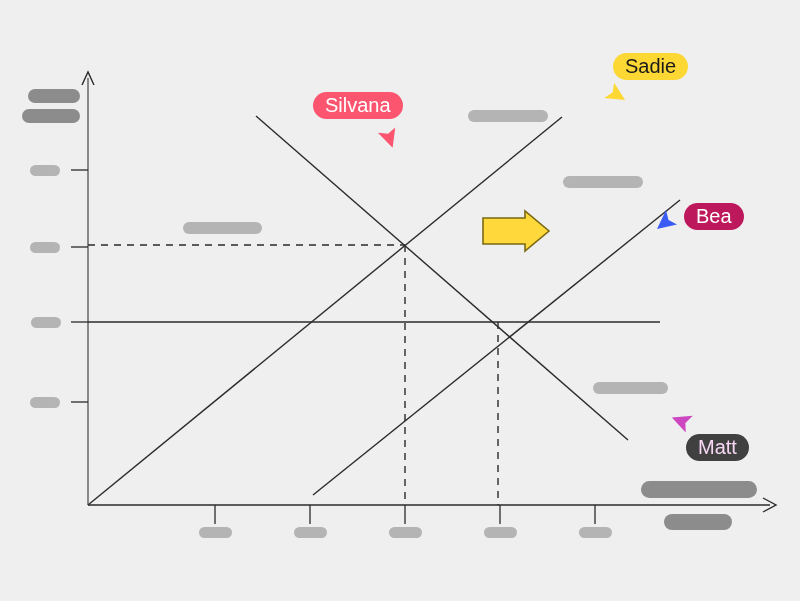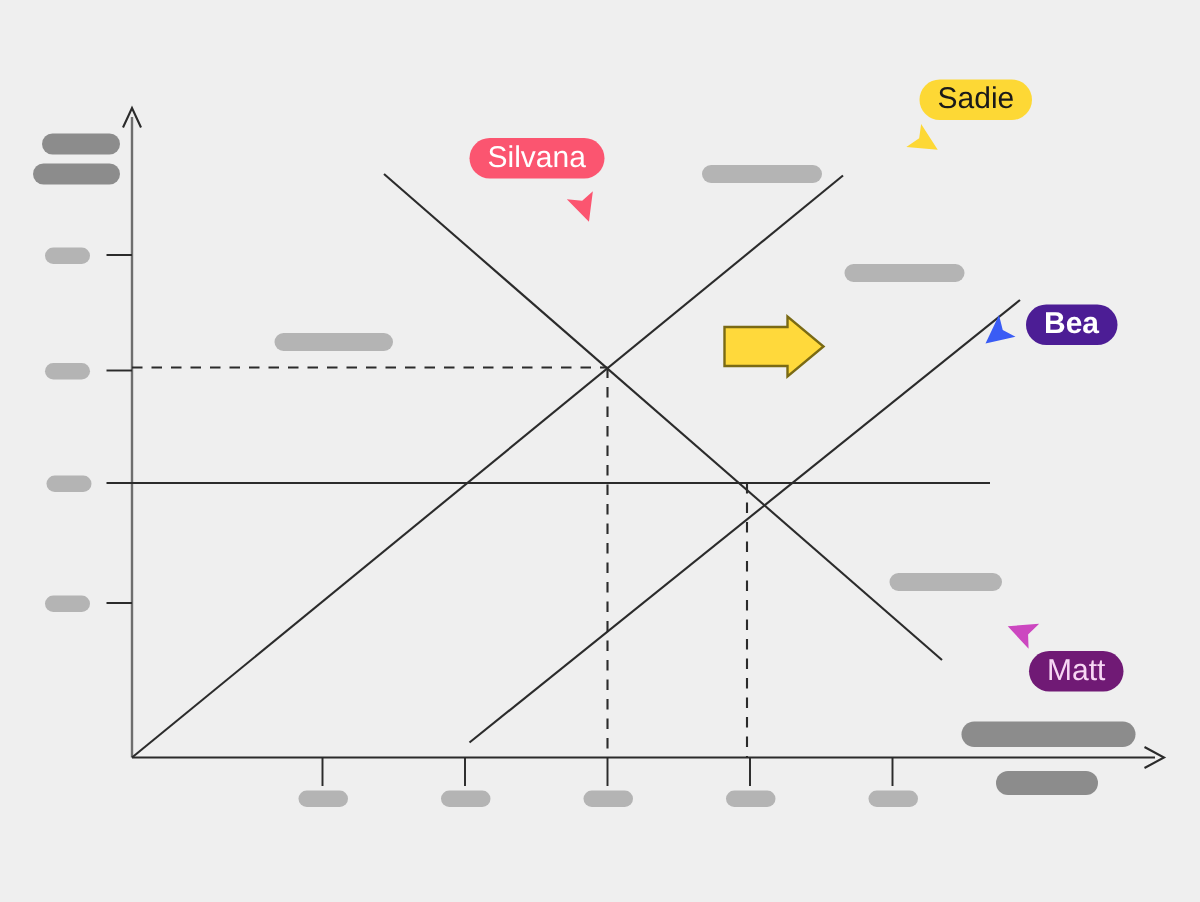--- a/index.html
+++ b/index.html
@@ -110,23 +110,23 @@
         </svg>
       </div>
       <div class="cursor-pill" style="left: 613px; top: 53px; background: rgb(253, 216, 53); color: rgb(26, 26, 26);">Sadie</div>
     </div>
     <div class="cursor-group">
       <div style="position: absolute; left: 655px; top: 206px; width: 26px; height: 26px; transform: rotate(270deg);">
         <svg width="26" height="26" viewBox="0 0 26 26">
           <path d="M3 2 L22 11 L12 13.5 L7.5 22 Z" fill="#3a5cf5"></path>
         </svg>
       </div>
-      <div class="cursor-pill" style="left: 684px; top: 203px; background: #4c1d95; color: rgb(255, 255, 255); font-weight: bold;">Bea</div>
+      <div class="cursor-pill" style="left: 684px; top: 203px; background: #be185d; color: rgb(255, 255, 255);">Bea</div>
     </div>
     <div class="cursor-group">
       <div style="position: absolute; left: 673px; top: 409px; width: 26px; height: 26px; transform: rotate(330deg);">
         <svg width="26" height="26" viewBox="0 0 26 26">
           <path d="M3 2 L22 11 L12 13.5 L7.5 22 Z" fill="#cc47c0"></path>
         </svg>
       </div>
-      <div class="cursor-pill" style="left: 686px; top: 434px; background: #701a75; color: rgb(247, 215, 244);">Matt</div>
+      <div class="cursor-pill" style="left: 686px; top: 434px; background: #404040; color: rgb(247, 215, 244);">Matt</div>
     </div>
   </div>
 
 </body></html>

